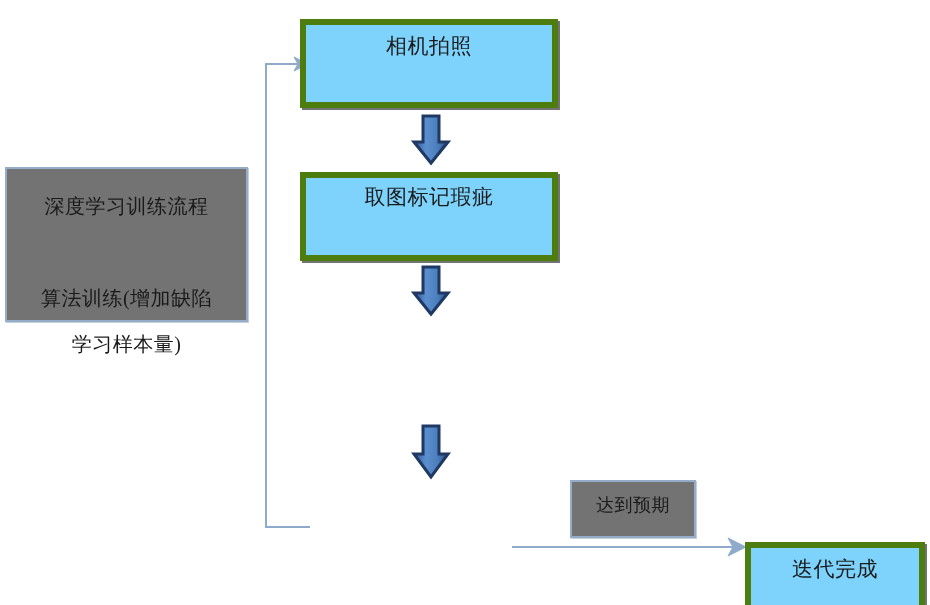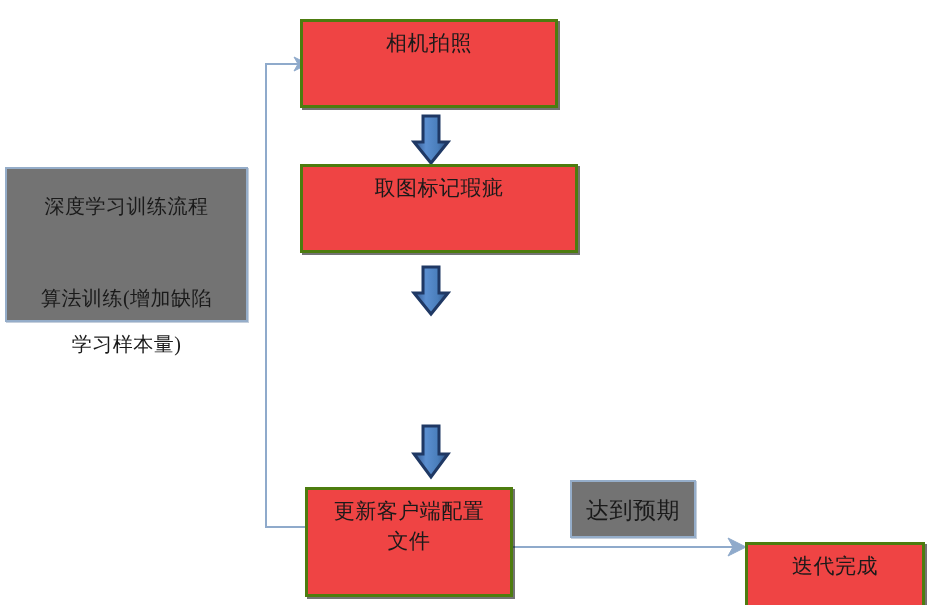--- a/index.html
+++ b/index.html
@@ -16,22 +16,22 @@
     width: 930px;
     height: 605px;
     background: #ffffff;
     overflow: hidden;
   }
 
   
   .proc-box {
     position: absolute;
     box-sizing: border-box;
-    background: #ef4444;
-    border: 3px solid #4d7c0f;
+    background: #7dd3fc;
+    border: 6px solid #4d7c0f;
     box-shadow: 2px 2px 0 0 rgba(0,0,0,0.55);
   }
   .proc-box .box-text {
     position: absolute;
     left: 0;
     right: 0;
     top: 6px;
     text-align: center;
     font-size: 21px;
     line-height: 30px;
@@ -57,22 +57,22 @@
     white-space: pre-line;
   }
 
   #note-training .note-text {
     top: 14px;
     font-size: 20px;
     line-height: 46px;
     letter-spacing: 0.5px;
   }
   #note-expect .note-text {
-    top: 15px;
-    font-size: 23px;
+    top: 9px;
+    font-size: 18px;
     line-height: 28px;
     letter-spacing: 0.5px;
   }
 
   
   .block-arrow {
     position: absolute;
   }
   .block-arrow svg {
     display: block;
@@ -123,21 +123,21 @@
           <stop offset="0%" stop-color="#33568c"></stop>
           <stop offset="35%" stop-color="#5b8fd0"></stop>
           <stop offset="70%" stop-color="#4a7ebb"></stop>
           <stop offset="100%" stop-color="#2d4f82"></stop>
         </linearGradient>
       </defs>
       <path d="M 12 2 L 28 2 L 28 28 L 37 28 L 20 49 L 3 28 L 12 28 Z" fill="url(#ag1)" stroke="#1f3864" stroke-width="3" stroke-linejoin="miter"></path>
     </svg>
   </div>
 
-  <div class="proc-box" id="step-2" style="left:300px; top:164px; width:278px; height:89px;">
+  <div class="proc-box" id="step-2" style="left:300px; top:172px; width:258px; height:89px;font-family:Liberation Mono, monospace;">
     <div class="box-text">取图标记瑕疵</div>
   </div>
 
   <div class="block-arrow" style="left:411px; top:265px;">
     <svg width="40" height="52" viewBox="0 0 40 52">
       <defs>
         <linearGradient id="ag2" x1="0" y1="0" x2="1" y2="0">
           <stop offset="0%" stop-color="#33568c"></stop>
           <stop offset="35%" stop-color="#5b8fd0"></stop>
           <stop offset="70%" stop-color="#4a7ebb"></stop>
@@ -160,22 +160,18 @@
         </linearGradient>
       </defs>
       <path d="M 12 2 L 28 2 L 28 30 L 37 30 L 20 53 L 3 30 L 12 30 Z" fill="url(#ag3)" stroke="#1f3864" stroke-width="3" stroke-linejoin="miter"></path>
     </svg>
   </div>
 
   <div class="note-box" id="note-expect" style="left:570px; top:480px; width:126px; height:58px;">
     <div class="note-text">达到预期</div>
   </div>
 
-  <div class="proc-box" id="step-4" style="left:305px; top:487px; width:208px; height:110px;">
-    <div class="box-text">更新客户端配置
-文件</div>
-  </div>
 
   <div class="proc-box" id="step-5" style="left:745px; top:516px; width:180px; height:79px;margin-top:26px;">
     <div class="box-text">迭代完成</div>
   </div>
 
 </div>
 
 </body></html>

